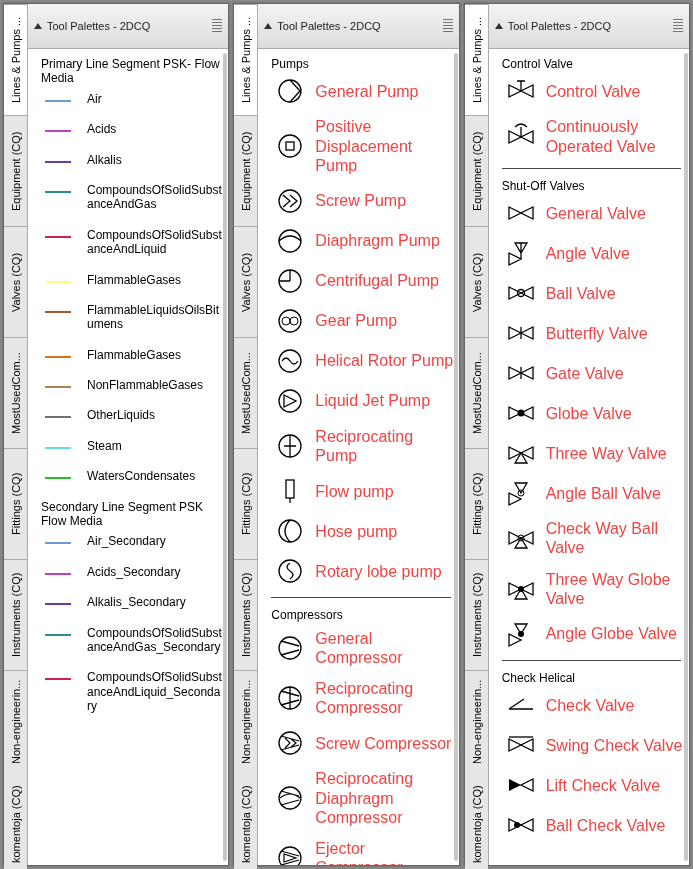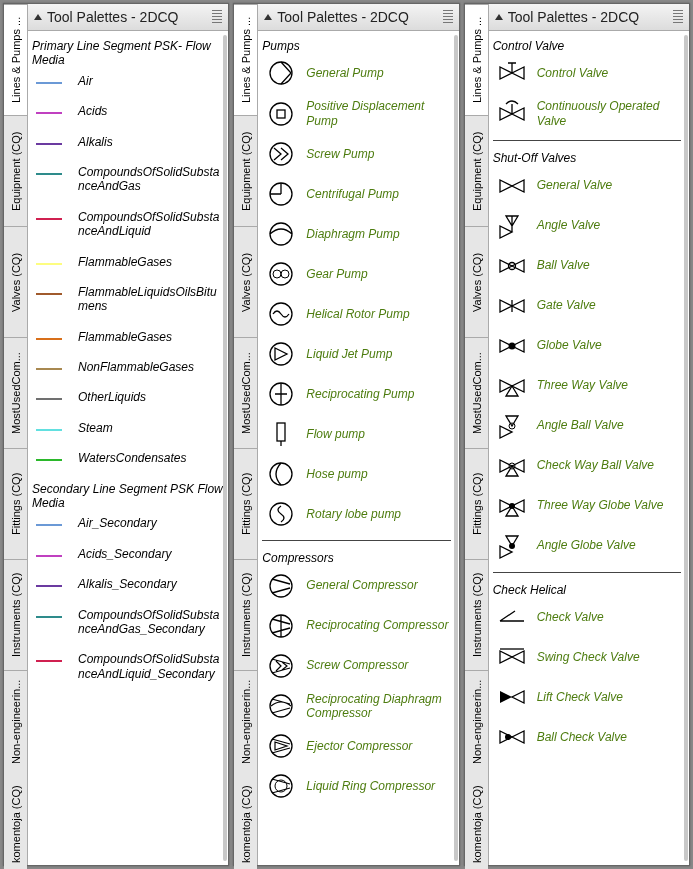--- a/index.html
+++ b/index.html
@@ -66,22 +66,22 @@
     flex-direction: column;
     min-width: 0;
     background: #fff;
   }
   .titlebar {
     height: 20px;
     background: linear-gradient(to bottom, #f4f4f4, #dcdcdc);
     border-bottom: 1px solid #aaa;
     display: flex;
     align-items: center;
-    padding: 3px 6px;
-    font-size: 14px;
+    padding: 12px 6px;
+    font-size: 11px;
     color: #222;
     position: relative;
     justify-content: flex-end;
   }
   .titlebar::before {
     content: "";
     display: inline-block;
     width: 0;
     height: 0;
     border-left: 4px solid transparent;
@@ -91,24 +91,23 @@
   }
   .grip {
     margin-left: auto;
     width: 10px;
     height: 14px;
     background: repeating-linear-gradient(to bottom, #777 0 1px, transparent 1px 3px);
   }
   .content {
     flex: 1;
     overflow: hidden;
-    padding: 6px 4px 6px 4px;
+    padding: 6px 4px 6px 13px;
     box-sizing: border-box;
     position: relative;
-    font-style: italic;
   }
   .content::after{
     
     content:"";
     position:absolute;
     right:1px;
     top:4px;
     bottom:4px;
     width:4px;
     background: #c8c8c8;
@@ -171,22 +170,22 @@
     display: flex;
     align-items: center;
     justify-content: center;
   }
   .sym-icon svg {
     width: 100%;
     height: 100%;
   }
   .sym-label {
     flex: 1;
-    font-size: 12px;
-    color: #4d7c0f;
+    font-size: 16px;
+    color: #ef4444;
     line-height: 1.2;
   }
   
   .tabs-col .tab { height: 98px; }
   .tabs-col .tab.h-sm { height: 90px; }
 </style>
 </head>
 <body>
 
 <svg width="0" height="0" style="position:absolute">
@@ -471,32 +470,32 @@
           <div class="sym-icon">
             <svg viewBox="0 0 30 28">
               <use href="#pump-screw"></use>
             </svg>
           </div>
           <div class="sym-label">Screw Pump</div>
         </div>
         <div class="sym-item">
           <div class="sym-icon">
             <svg viewBox="0 0 30 28">
+              <use href="#pump-diaphragm"></use>
+            </svg>
+          </div>
+          <div class="sym-label">Diaphragm Pump</div>
+        </div>
+        <div class="sym-item">
+          <div class="sym-icon">
+            <svg viewBox="0 0 30 28">
               <use href="#pump-centrifugal"></use>
             </svg>
           </div>
           <div class="sym-label">Centrifugal Pump</div>
-        </div>
-        <div class="sym-item">
-          <div class="sym-icon">
-            <svg viewBox="0 0 30 28">
-              <use href="#pump-diaphragm"></use>
-            </svg>
-          </div>
-          <div class="sym-label">Diaphragm Pump</div>
         </div>
         <div class="sym-item">
           <div class="sym-icon">
             <svg viewBox="0 0 30 28">
               <use href="#pump-gear"></use>
             </svg>
           </div>
           <div class="sym-label">Gear Pump</div>
         </div>
         <div class="sym-item">
@@ -656,20 +655,28 @@
           <div class="sym-icon">
             <svg viewBox="0 0 30 28">
               <use href="#valve-ball"></use>
             </svg>
           </div>
           <div class="sym-label">Ball Valve</div>
         </div>
         <div class="sym-item">
           <div class="sym-icon">
             <svg viewBox="0 0 30 28">
+              <use href="#valve-butterfly"></use>
+            </svg>
+          </div>
+          <div class="sym-label">Butterfly Valve</div>
+        </div>
+        <div class="sym-item">
+          <div class="sym-icon">
+            <svg viewBox="0 0 30 28">
               <use href="#valve-gate"></use>
             </svg>
           </div>
           <div class="sym-label">Gate Valve</div>
         </div>
         <div class="sym-item">
           <div class="sym-icon">
             <svg viewBox="0 0 30 28">
               <use href="#valve-globe"></use>
             </svg>

